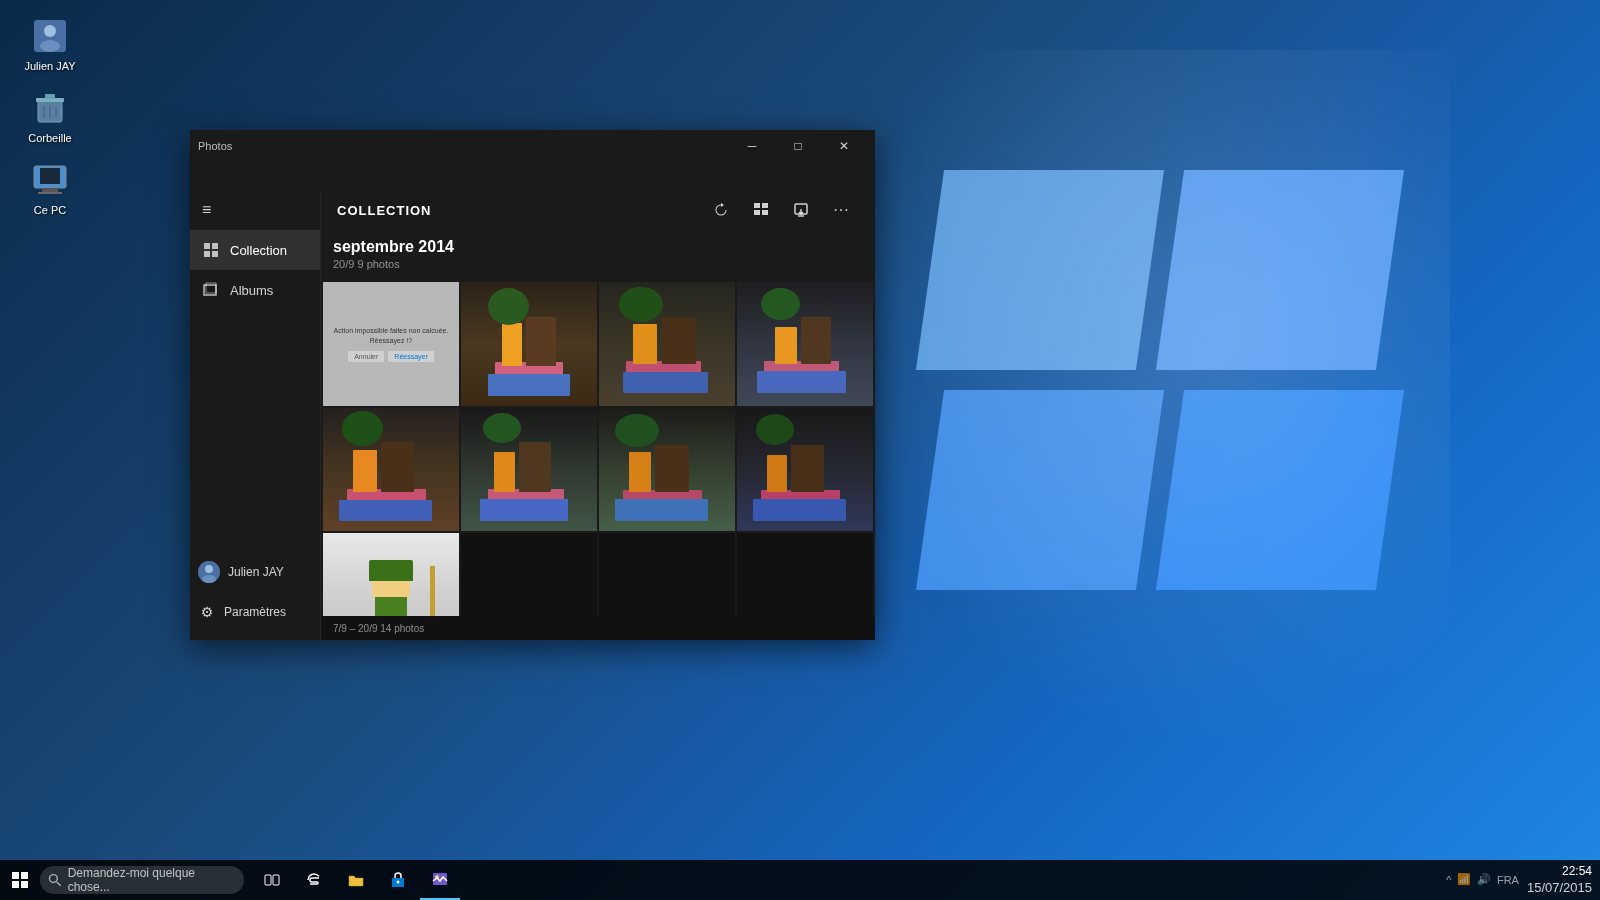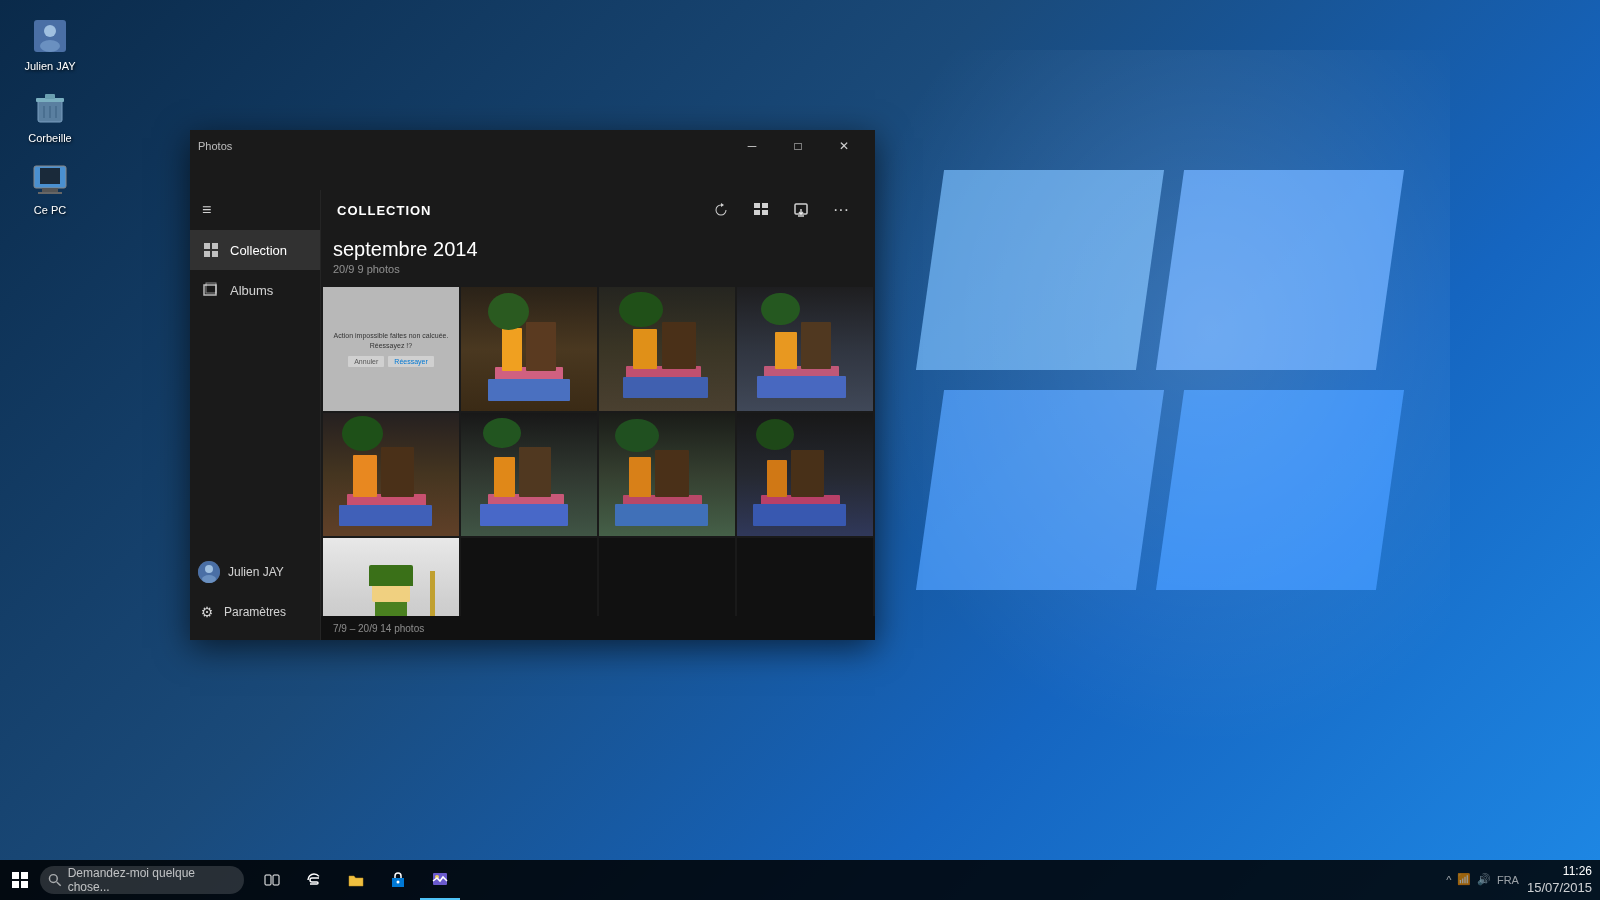--- a/index.html
+++ b/index.html
@@ -315,22 +315,22 @@
       padding: 0;
     }
     .content-scroll::-webkit-scrollbar { width: 6px; }
     .content-scroll::-webkit-scrollbar-track { background: #111; }
     .content-scroll::-webkit-scrollbar-thumb { background: #444; border-radius: 3px; }
 
     .date-group {
       padding: 8px 12px 4px;
     }
     .date-heading {
-      font-size: 20px;
-      font-weight: 400;
+      font-size: 16px;
+      font-weight: 700;
       color: white;
       margin-bottom: 2px;
     }
     .date-sub {
       font-size: 11px;
       color: rgba(255,255,255,0.5);
       margin-bottom: 8px;
     }
 
     .photo-grid {
@@ -672,19 +672,19 @@
       </div>
     </div>
     <div class="taskbar-right">
       <div style="display:flex;align-items:center;gap:6px;color:rgba(255,255,255,0.6);font-size:11px;">
         <span>^</span>
         <span>📶</span>
         <span>🔊</span>
         <span>FRA</span>
       </div>
       <div class="taskbar-time">
-        <div style="font-size:12px;color:white;">11:26</div>
+        <div style="font-size:12px;color:white;">22:54</div>
         <div style="font-size:13px;color:rgba(255,255,255,0.8);">15/07/2015</div>
       </div>
     </div>
   </div>
 
 </div>
 
 </body></html>

